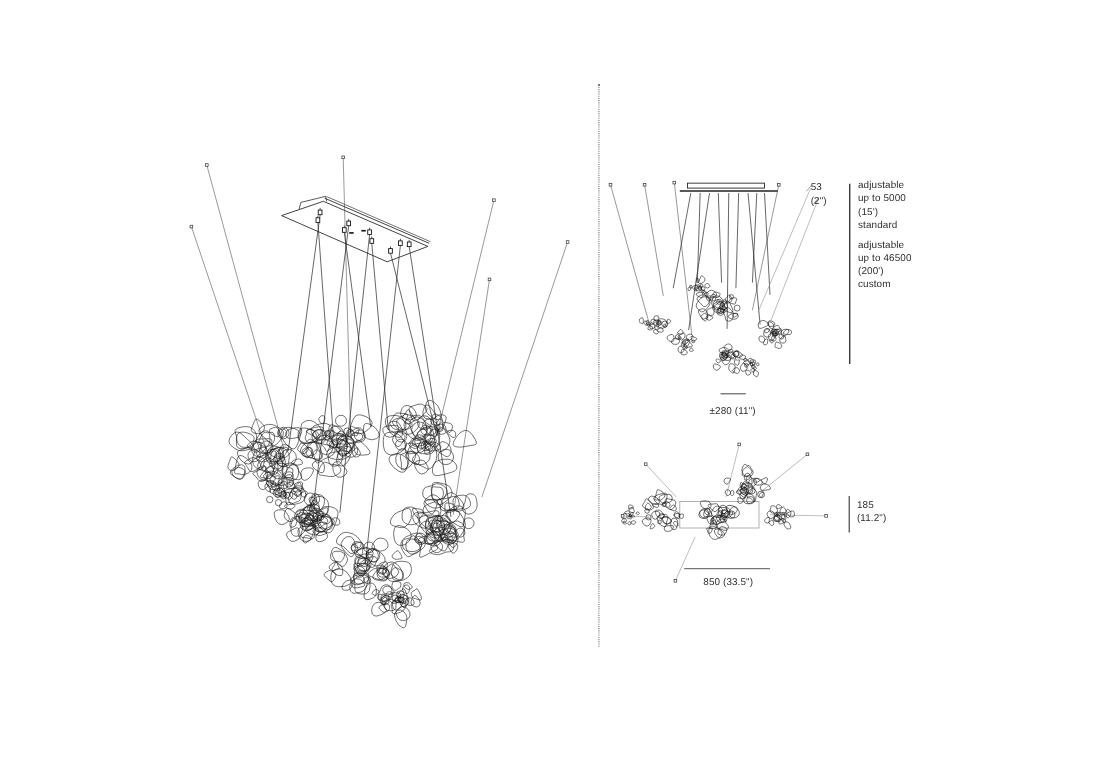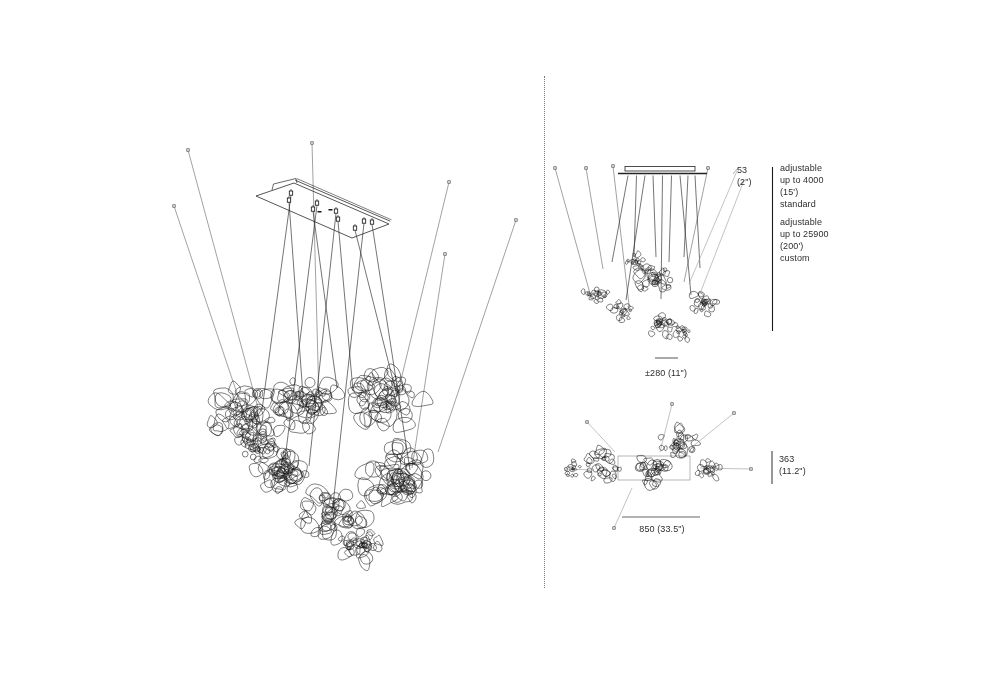--- a/index.html
+++ b/index.html
@@ -741,34 +741,34 @@
 
   <div class="divider"></div>
 
   <div class="dim-text" style="left:737px;top:164px;">
     <div>53</div>
     <div>(2")</div>
   </div>
 
   <div class="dim-text" style="left:780px;top:162px;">
     <div>adjustable</div>
-    <div>up to 4000</div>
+    <div>up to 5000</div>
     <div>(15')</div>
     <div>standard</div>
   </div>
 
   <div class="dim-text" style="left:780px;top:216px;">
     <div>adjustable</div>
-    <div>up to 25900</div>
+    <div>up to 46500</div>
     <div>(200')</div>
     <div>custom</div>
   </div>
 
   <div class="dim-text center" style="left:616px;top:367px;width:100px;">±280 (11")</div>
 
   <div class="dim-text center" style="left:612px;top:523px;width:100px;">850 (33.5")</div>
 
   <div class="dim-text" style="left:779px;top:453px;">
-    <div>363</div>
+    <div>185</div>
     <div>(11.2")</div>
   </div>
 
 </div>
 
 </body></html>

